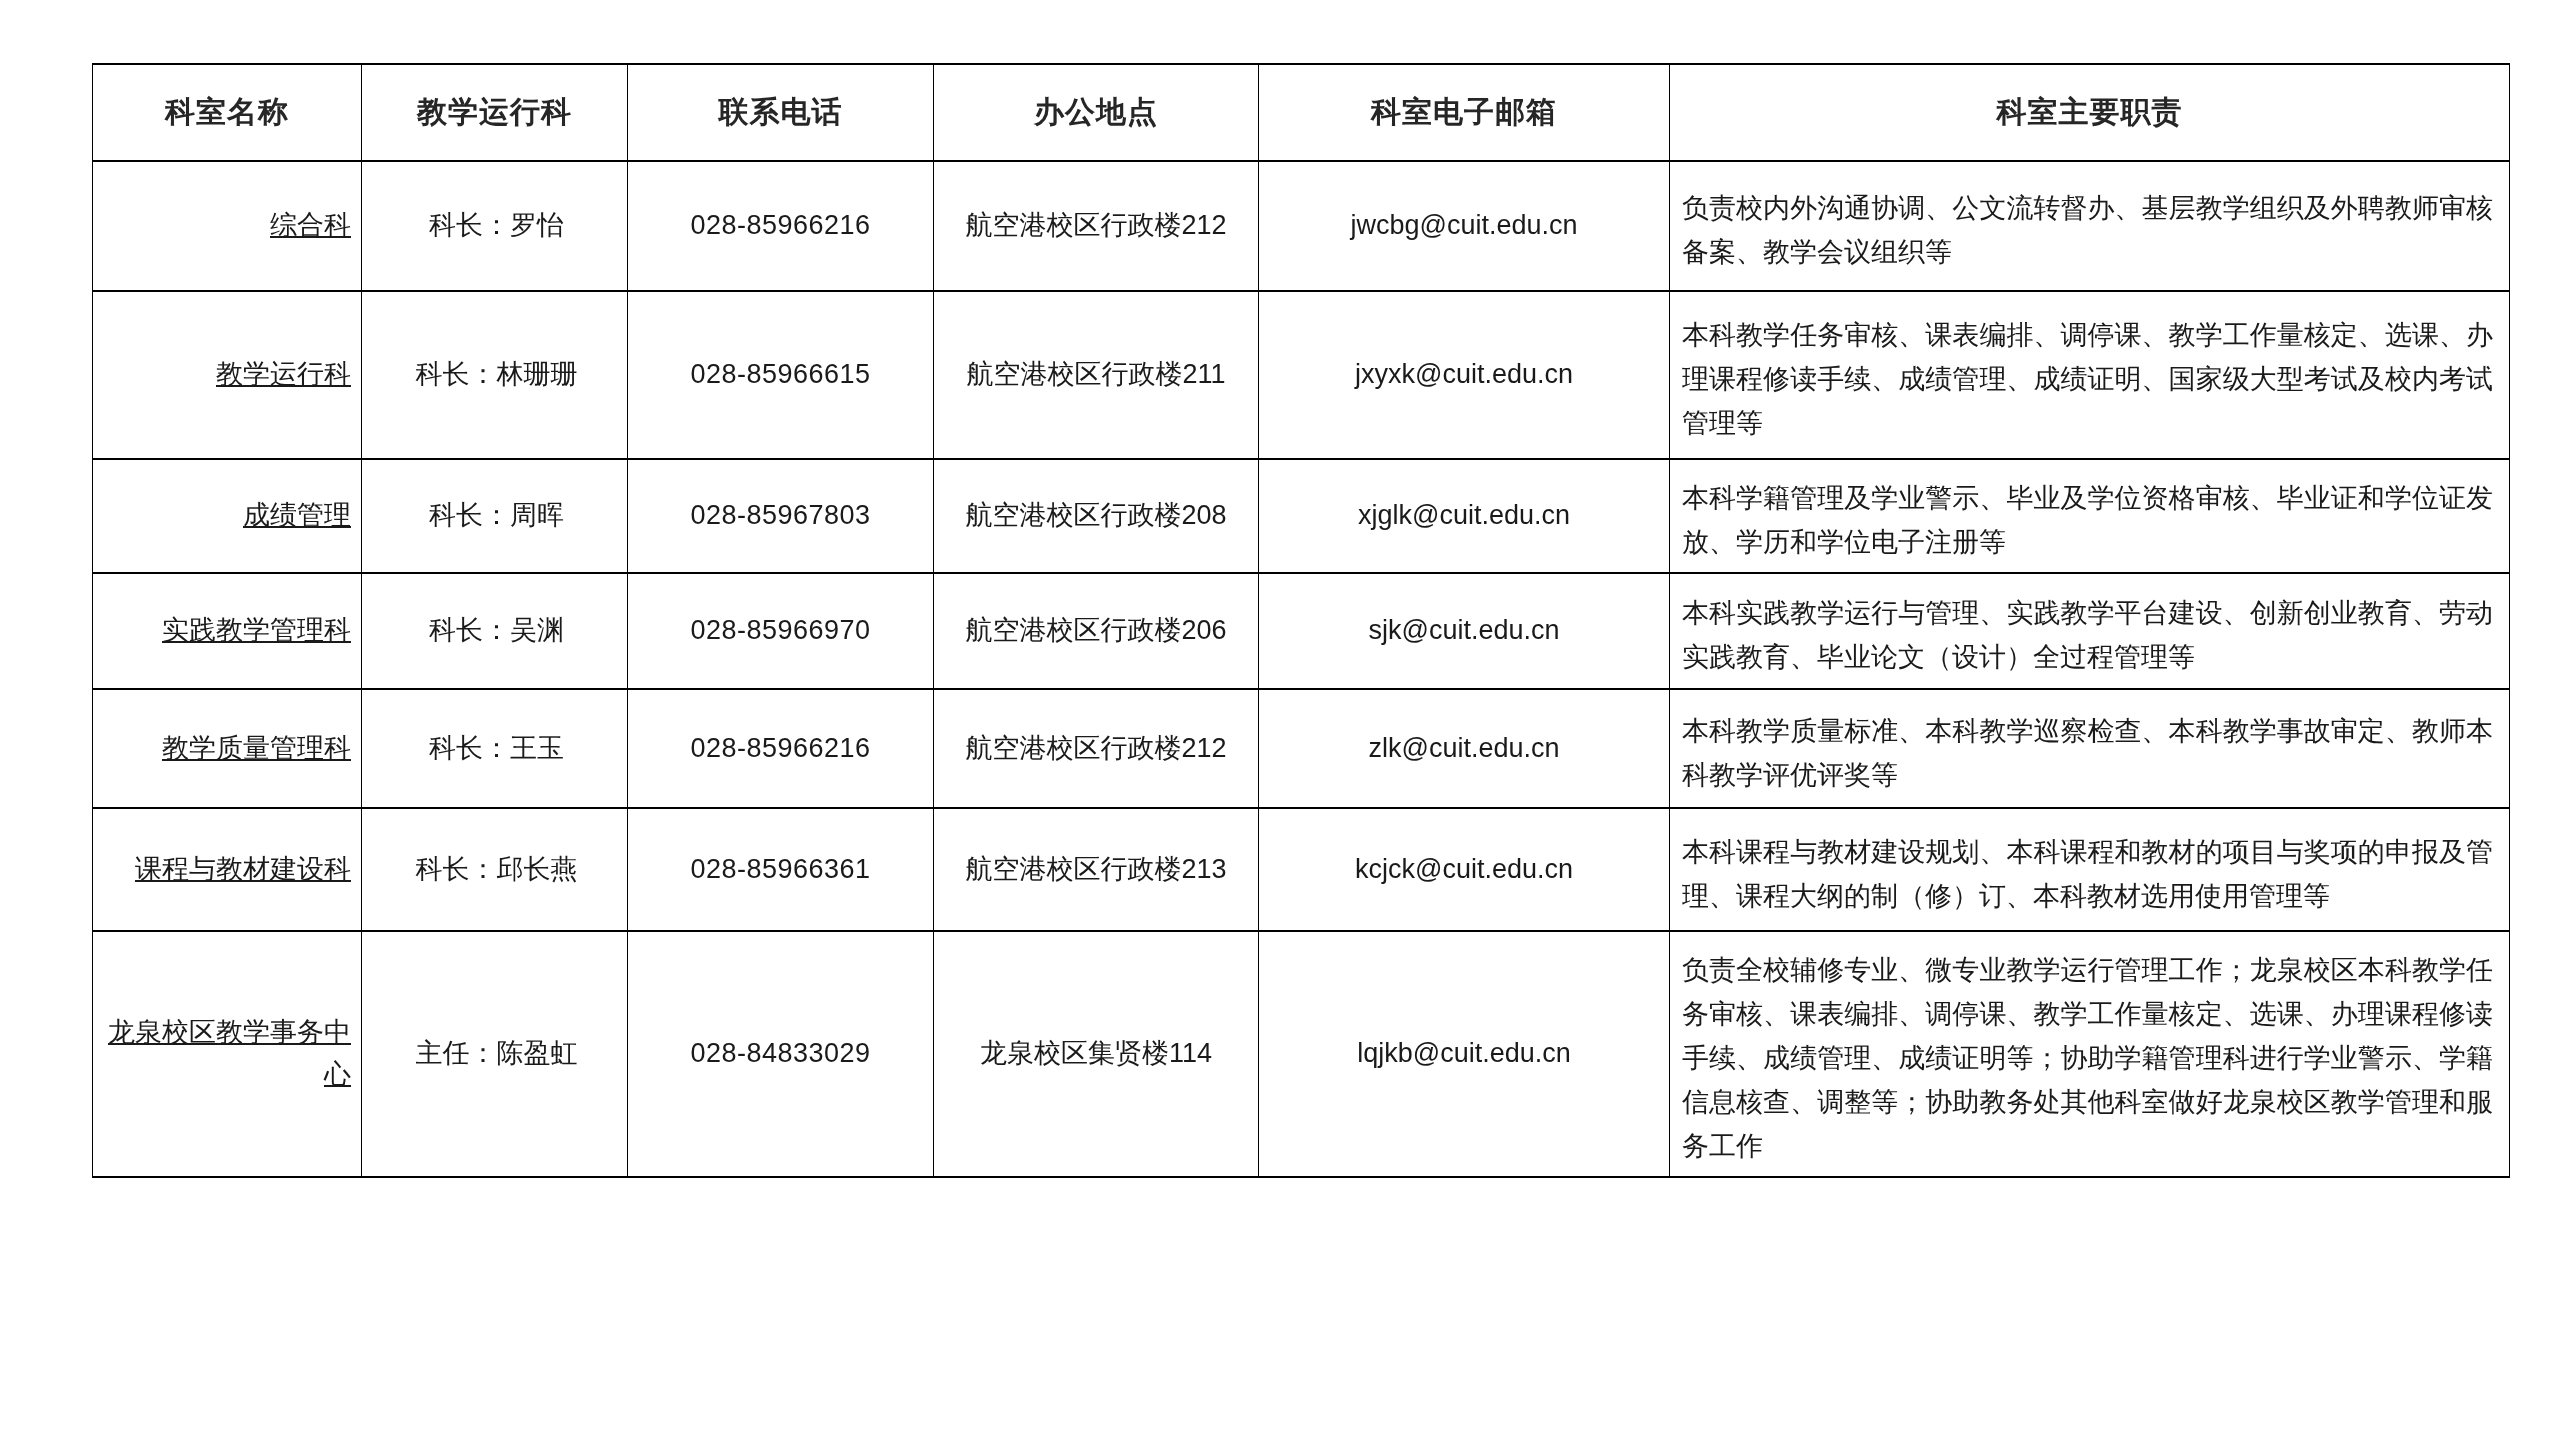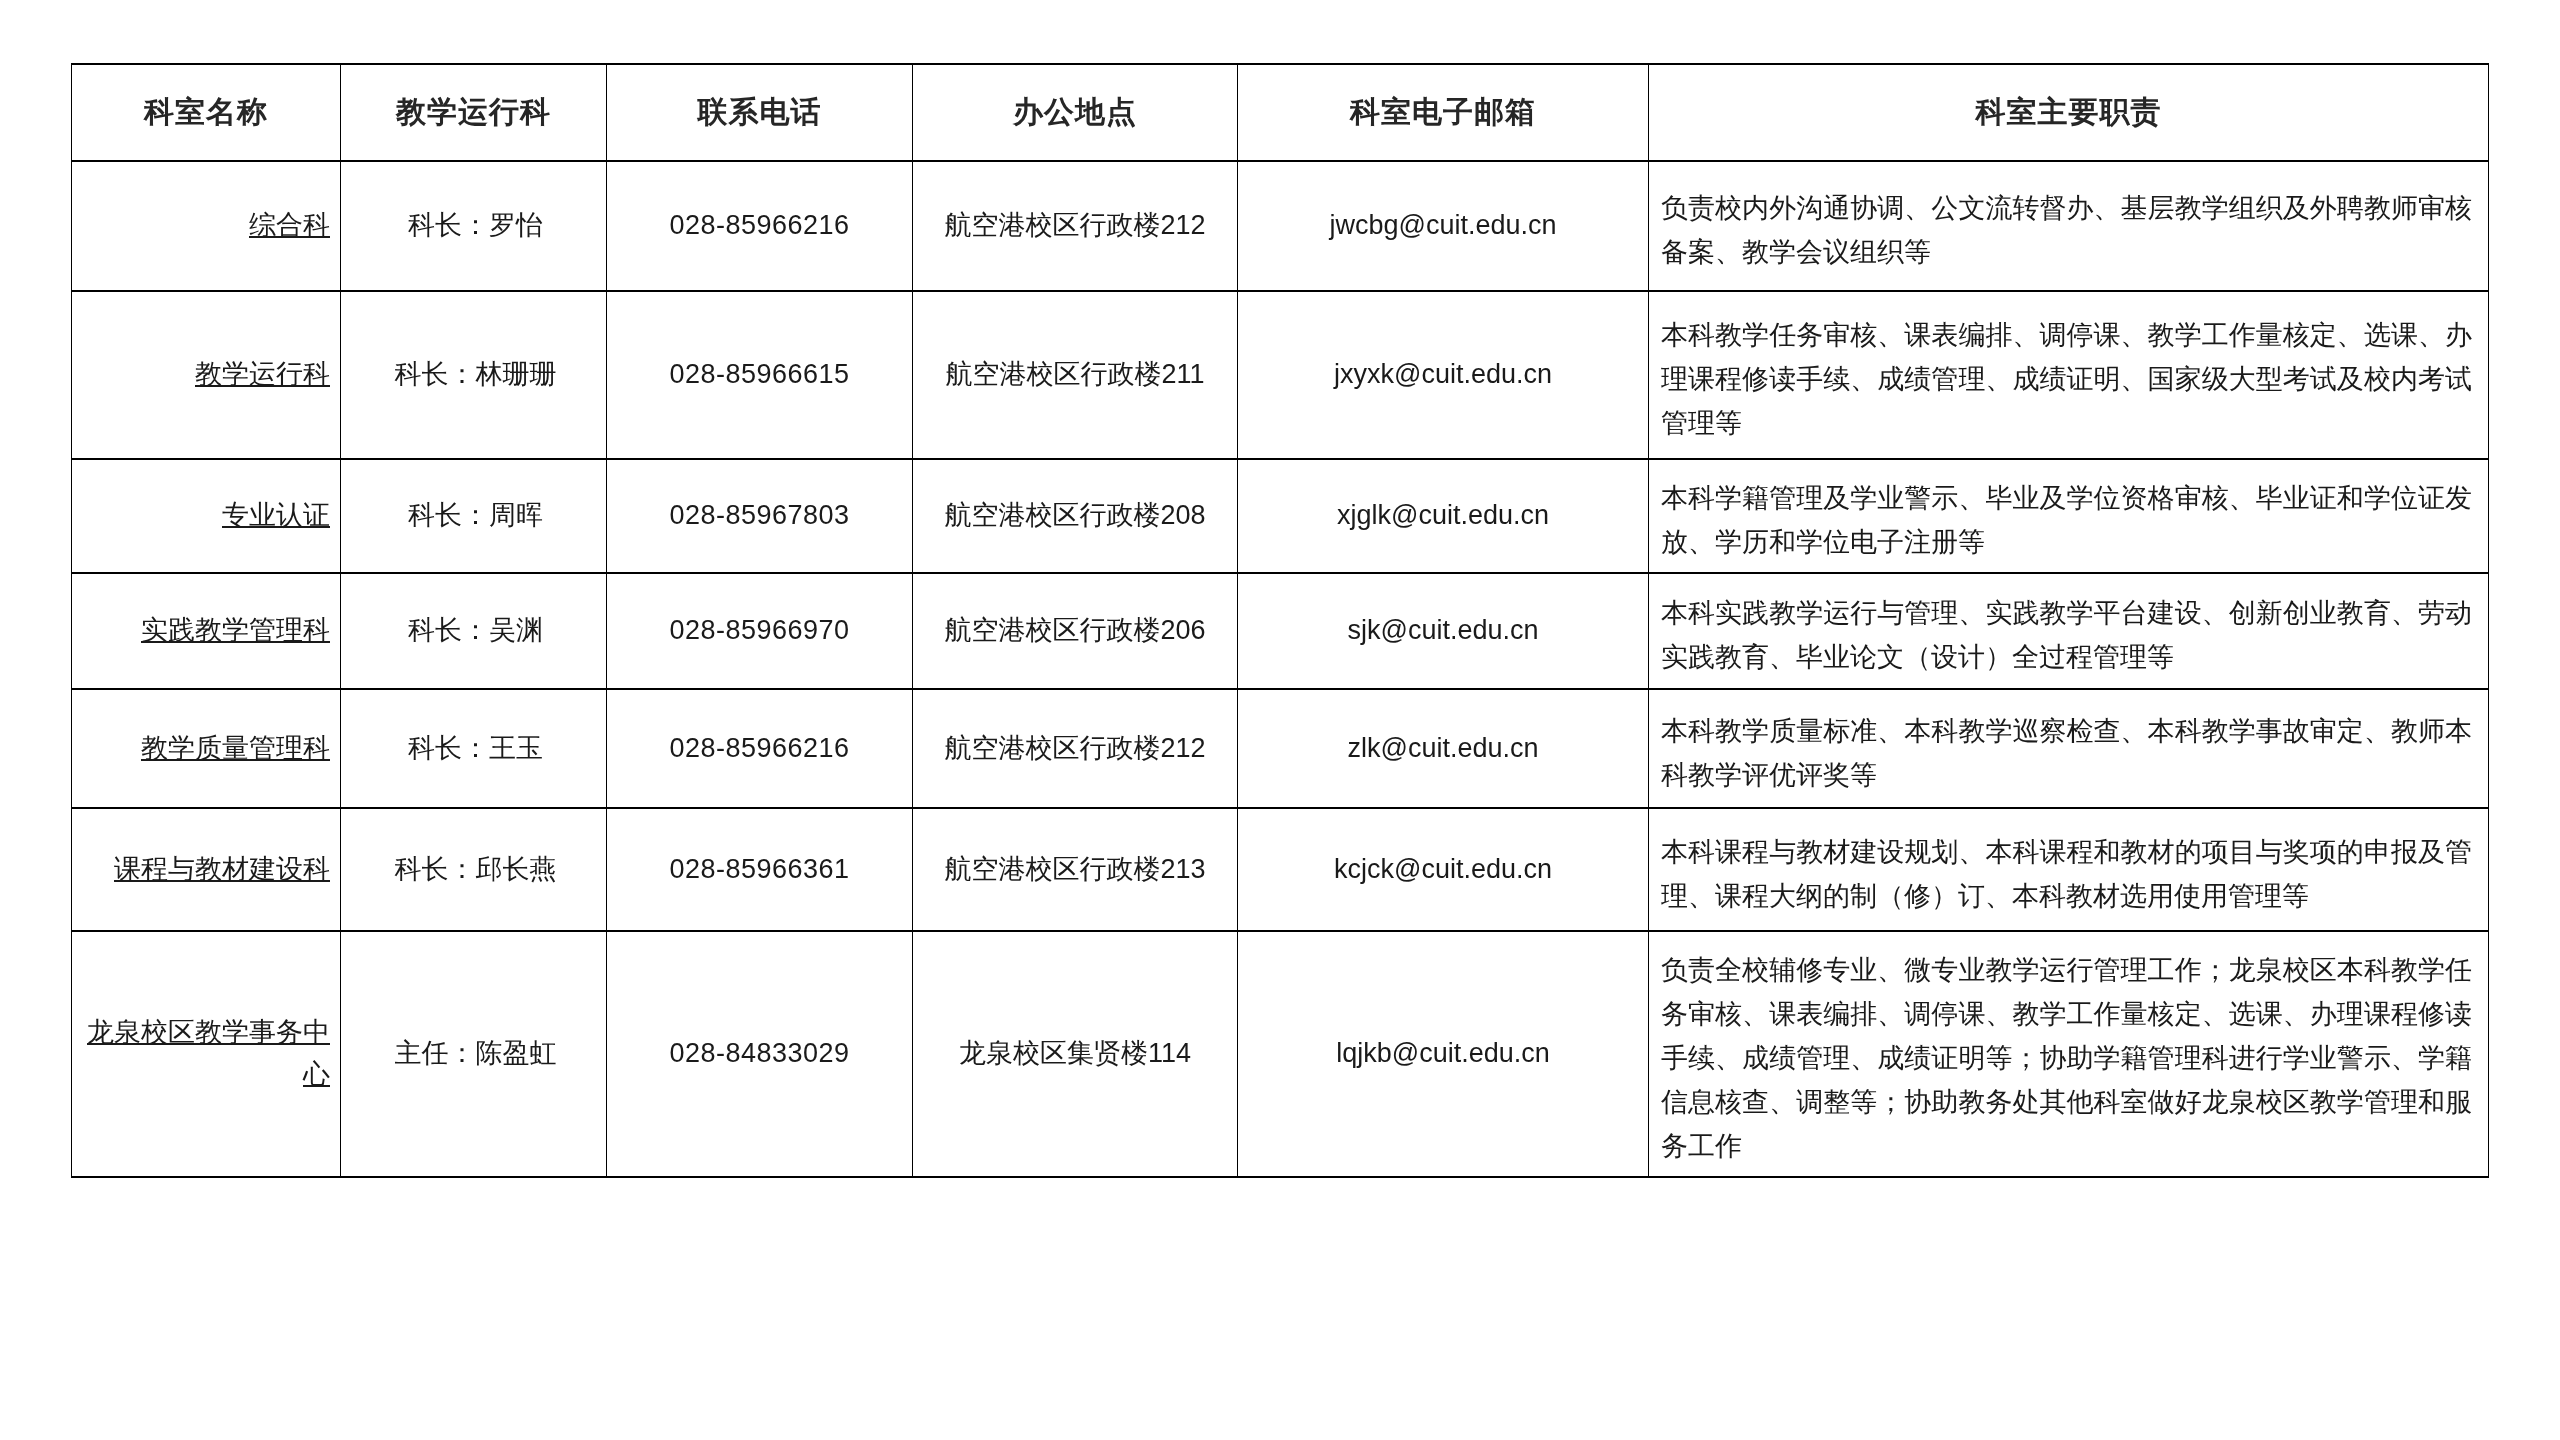--- a/index.html
+++ b/index.html
@@ -12,21 +12,21 @@
     color: #1a1a1a;
   }
   .page {
     position: relative;
     width: 2560px;
     height: 1440px;
     background: #ffffff;
   }
   table.dept-table {
     position: absolute;
-    left: 71px;
+    left: 92px;
     top: 63px;
     width: 2417px;
     border-collapse: collapse;
     table-layout: fixed;
     background: #fca5a5;
   }
   .dept-table th,
   .dept-table td {
     border: 2px solid #000000;
     border-left-width: 1.5px;
@@ -102,21 +102,21 @@
         </tr>
         <tr>
           <td class="c-name">教学运行科</td>
           <td class="c-head">科长：林珊珊</td>
           <td class="c-phone">028-85966615</td>
           <td class="c-office">航空港校区行政楼211</td>
           <td class="c-email">jxyxk@cuit.edu.cn</td>
           <td class="c-duties">本科教学任务审核、课表编排、调停课、教学工作量核定、选课、办理课程修读手续、成绩管理、成绩证明、国家级大型考试及校内考试管理等</td>
         </tr>
         <tr>
-          <td class="c-name">专业认证</td>
+          <td class="c-name">成绩管理</td>
           <td class="c-head">科长：周晖</td>
           <td class="c-phone">028-85967803</td>
           <td class="c-office">航空港校区行政楼208</td>
           <td class="c-email">xjglk@cuit.edu.cn</td>
           <td class="c-duties">本科学籍管理及学业警示、毕业及学位资格审核、毕业证和学位证发放、学历和学位电子注册等</td>
         </tr>
         <tr>
           <td class="c-name">实践教学管理科</td>
           <td class="c-head">科长：吴渊</td>
           <td class="c-phone">028-85966970</td>

